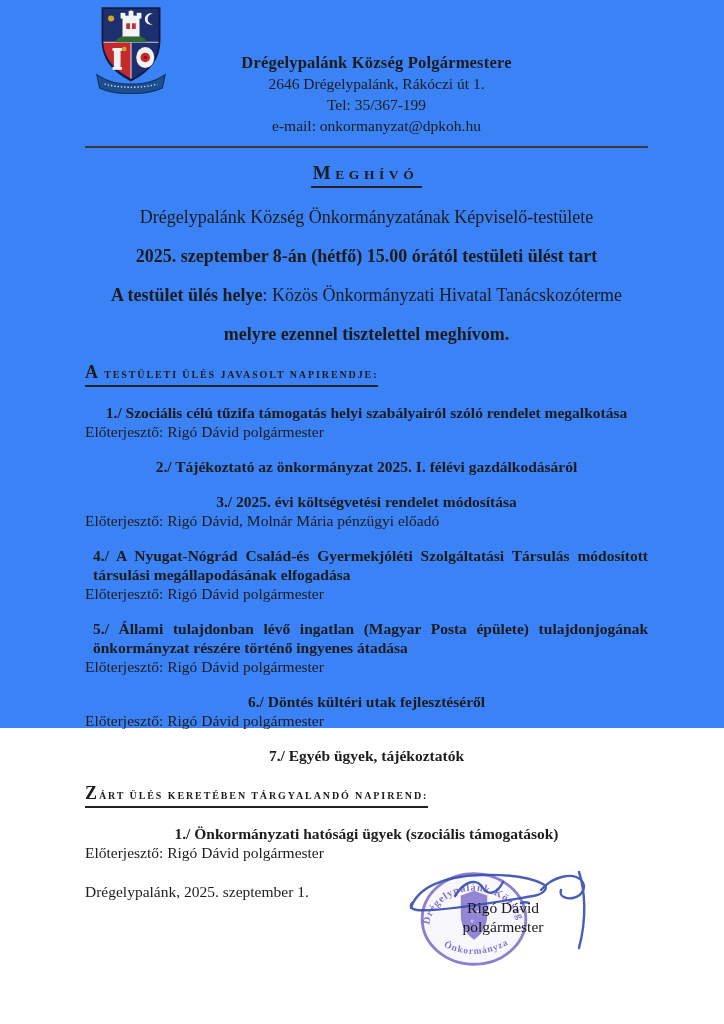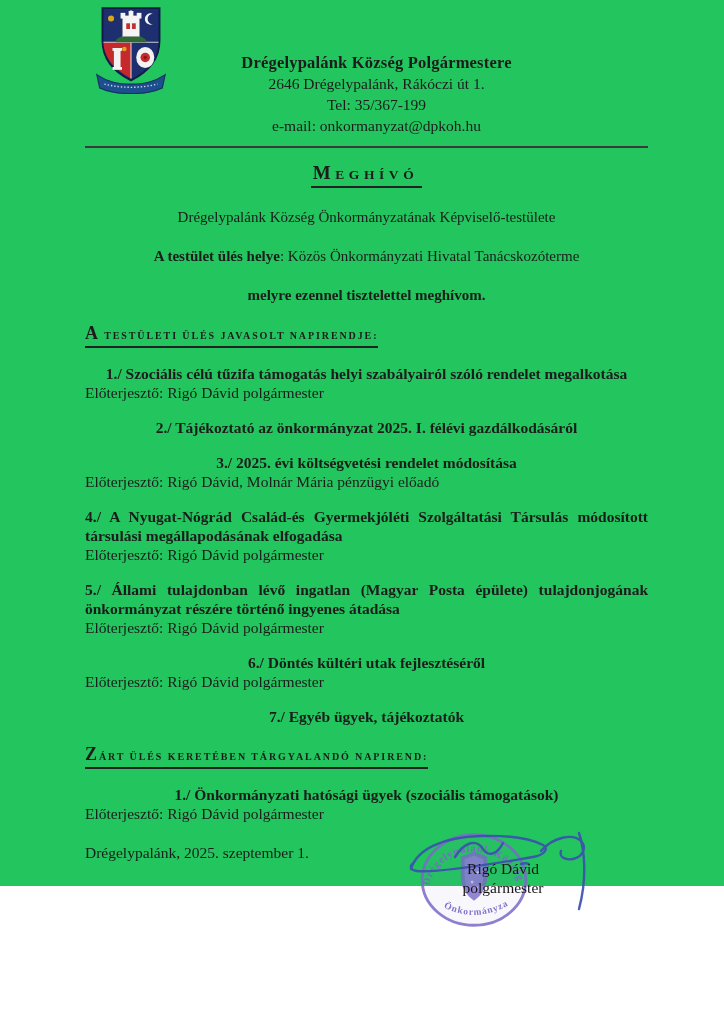--- a/index.html
+++ b/index.html
@@ -4,53 +4,53 @@
 <style>
   * { margin:0; padding:0; box-sizing:border-box; }
   html,body { background:#ffffff; }
   body {
     width:724px; height:1024px;
     font-family:"Liberation Serif","DejaVu Serif",serif;
     color:#1c1c1c;
     position:relative;
     overflow:hidden;
   }
-  .page { width:724px; height:886px; background:#22c55e; position:relative; }
+  .page { width:724px; height:728px; background:#3b82f6; position:relative; }
   .content { padding:0 76px 0 85px; }
 
   
   .letterhead { position:relative; padding-top:52px; min-height:96px; }
   .crest { position:absolute; left:8px; top:2px; width:76px; height:92px; }
   .letterhead-text { text-align:center; line-height:21px; padding-left:40px; padding-right:20px; }
   .lh-title { font-weight:bold; font-size:16.5px; letter-spacing:.2px; }
   .lh-line  { font-size:15.5px; }
   .rule { border:none; border-top:2px solid #3a3a3a; margin:10px 0 0 0; width:100%; }
 
   
   .doc-title-wrap { text-align:center; margin-top:14px; }
   .doc-title {
     display:inline-block; font-weight:bold; font-size:13.5px;
     letter-spacing:.34em; border-bottom:2px solid #222; padding:0 4px 2px 2px;
   }
   .doc-title::first-letter { font-size:19px; }
-  .c-para { text-align:center; font-size:15px; margin-top:20px; line-height:19px; }
+  .c-para { text-align:center; font-size:18px; margin-top:20px; line-height:19px; }
   .c-para.bold { font-weight:bold; }
 
   
   .section-heading-wrap { margin-top:18px; }
   .section-heading {
     display:inline-block; font-weight:bold; font-size:10px;
     letter-spacing:.19em; border-bottom:2px solid #222; padding-bottom:2px;
   }
   .section-heading::first-letter { font-size:18px; }
 
   
   .agenda-item { margin-top:16px; font-size:15.5px; line-height:19px; }
   .agenda-title { font-weight:bold;text-align:center; }
-  .agenda-title.justify { text-align:justify; text-align-last:left; }
+  .agenda-title.justify { text-align:justify; text-align-last:left;margin-left:8px; }
   .agenda-presenter { font-weight:normal; }
 
   
   .footer { position:relative; margin-top:20px; height:220px; }
   .date-line { font-size:15.5px; line-height:19px; }
   .sig-cluster { position:absolute; left:318px; top:-26px; width:280px; height:170px; }
   .stamp-svg { position:absolute; left:14px; top:14px; width:114px; height:98px; }
   .signature-svg { position:absolute; left:0; top:0; width:200px; height:104px; }
   .signer-block { position:absolute; left:30px; top:42px; width:140px; text-align:center;
                   font-size:15.5px; line-height:19px; color:#161616; }
@@ -101,20 +101,21 @@
       </div>
     </div>
 
     <hr class="rule">
 
     <div class="doc-title-wrap">
       <span class="doc-title">MEGHÍVÓ</span>
     </div>
 
     <p class="c-para">Drégelypalánk Község Önkormányzatának Képviselő-testülete</p>
+    <p class="c-para bold">2025. szeptember 8-án (hétfő) 15.00 órától testületi ülést tart</p>
     <p class="c-para"><b>A testület ülés helye</b><span>: Közös Önkormányzati Hivatal Tanácskozóterme</span></p>
     <p class="c-para bold">melyre ezennel tisztelettel meghívom.</p>
 
     <div class="section-heading-wrap">
       <span class="section-heading">A TESTÜLETI ÜLÉS JAVASOLT NAPIRENDJE:</span>
     </div>
 
     <div class="agenda-item">
       <div class="agenda-title">1./ Szociális célú tűzifa támogatás helyi szabályairól szóló rendelet megalkotása</div>
       <div class="agenda-presenter">Előterjesztő: Rigó Dávid polgármester</div>

